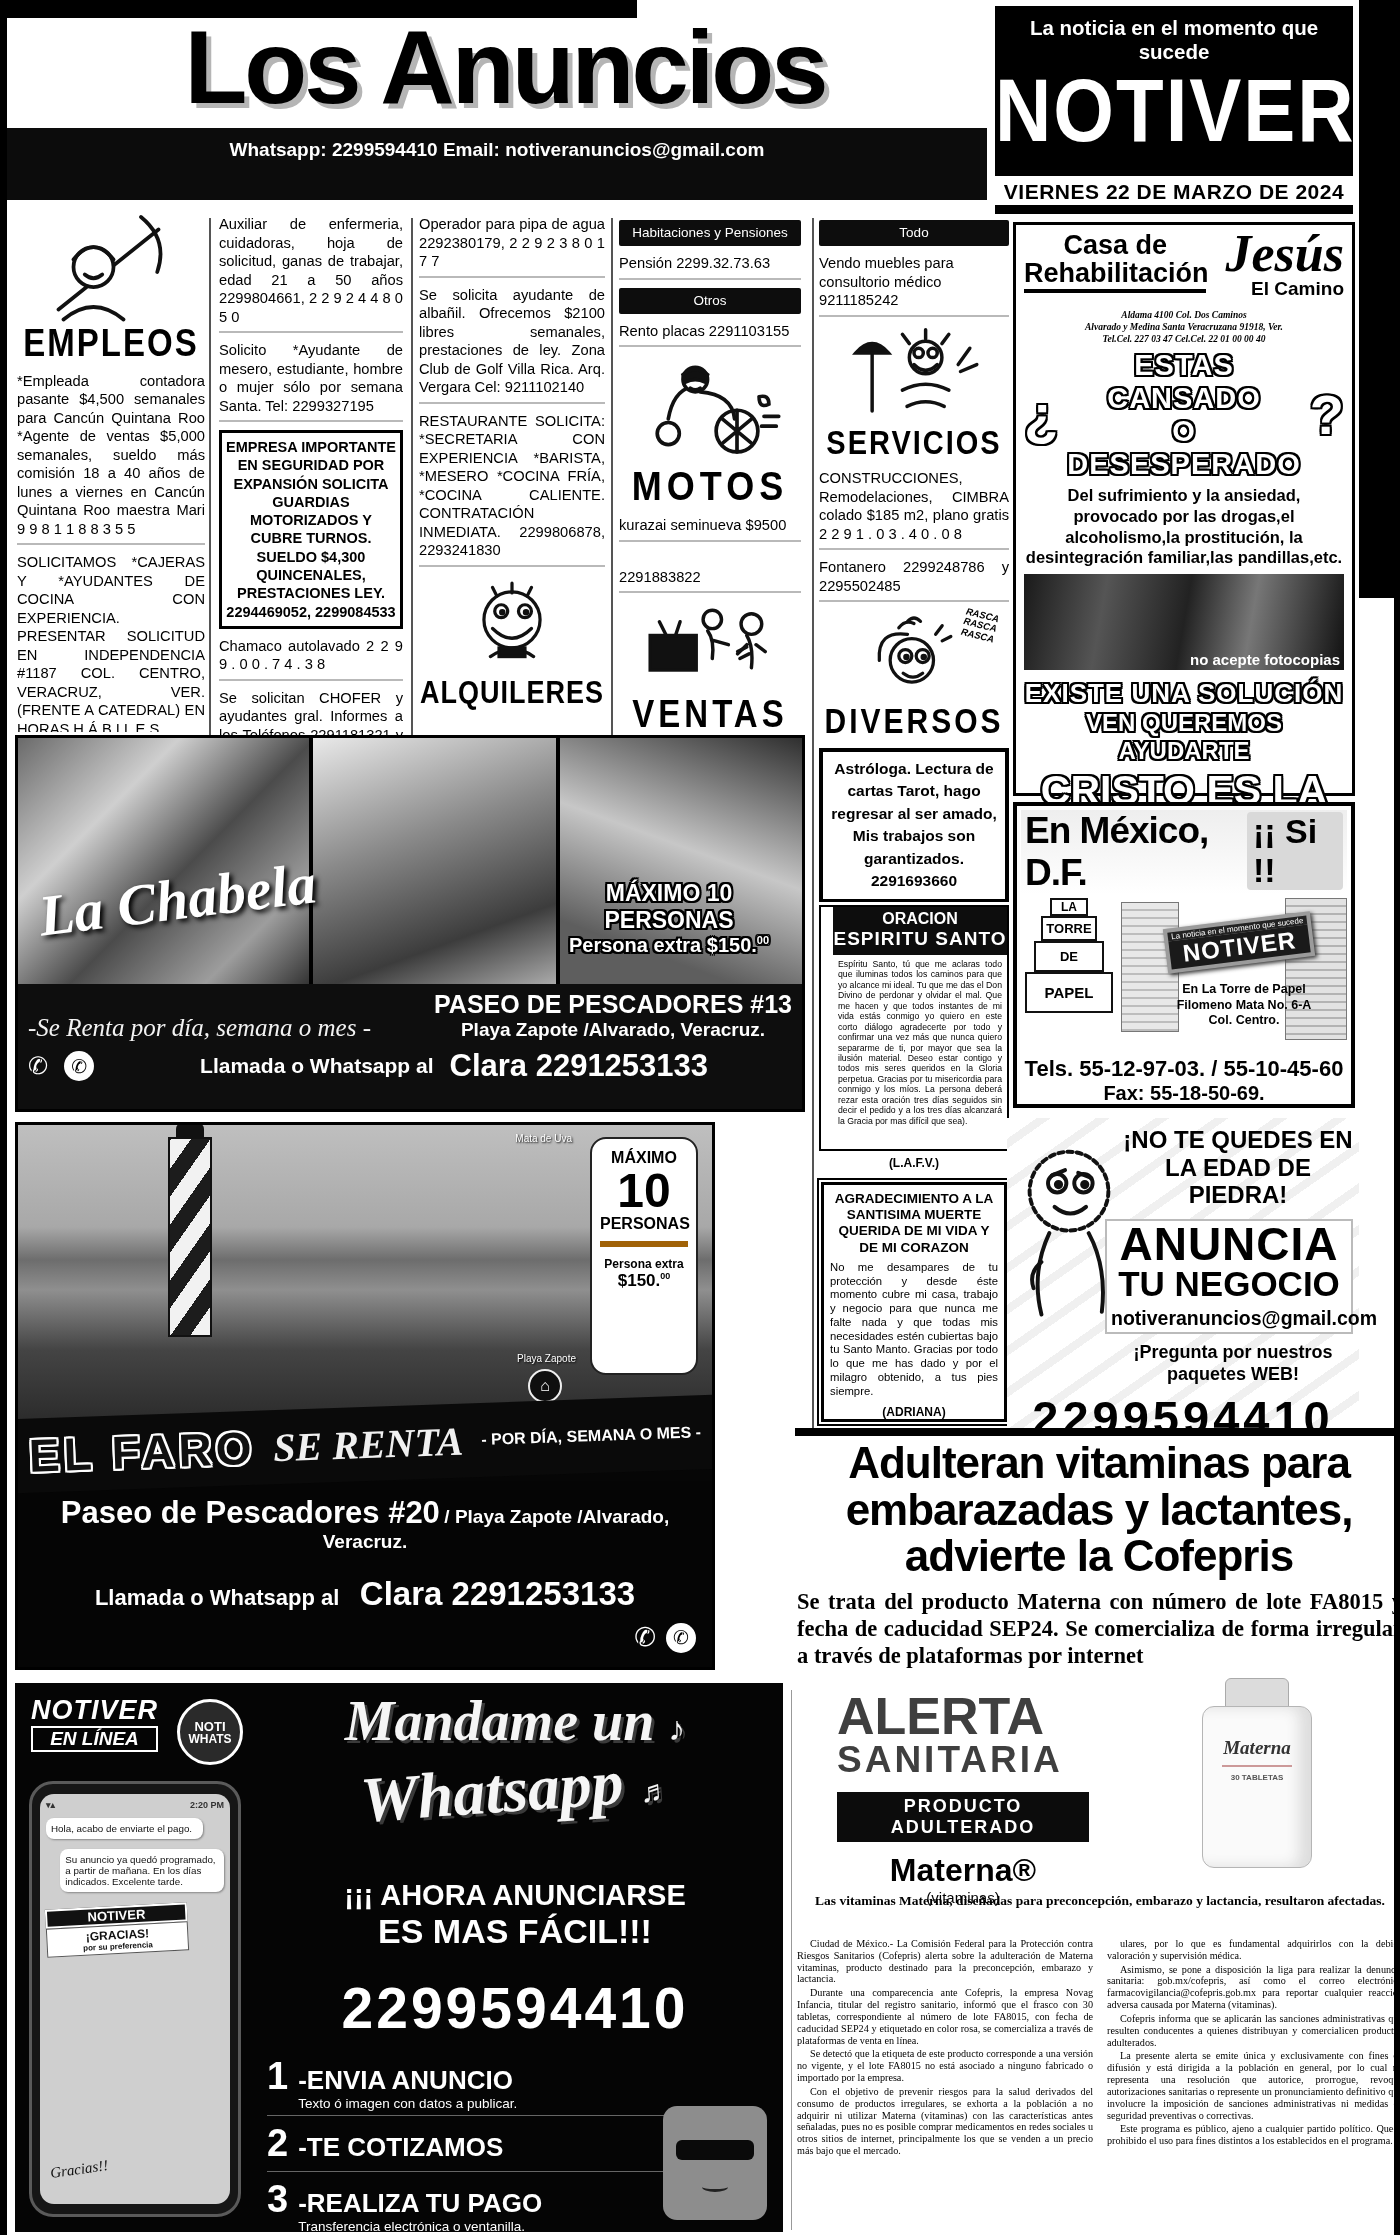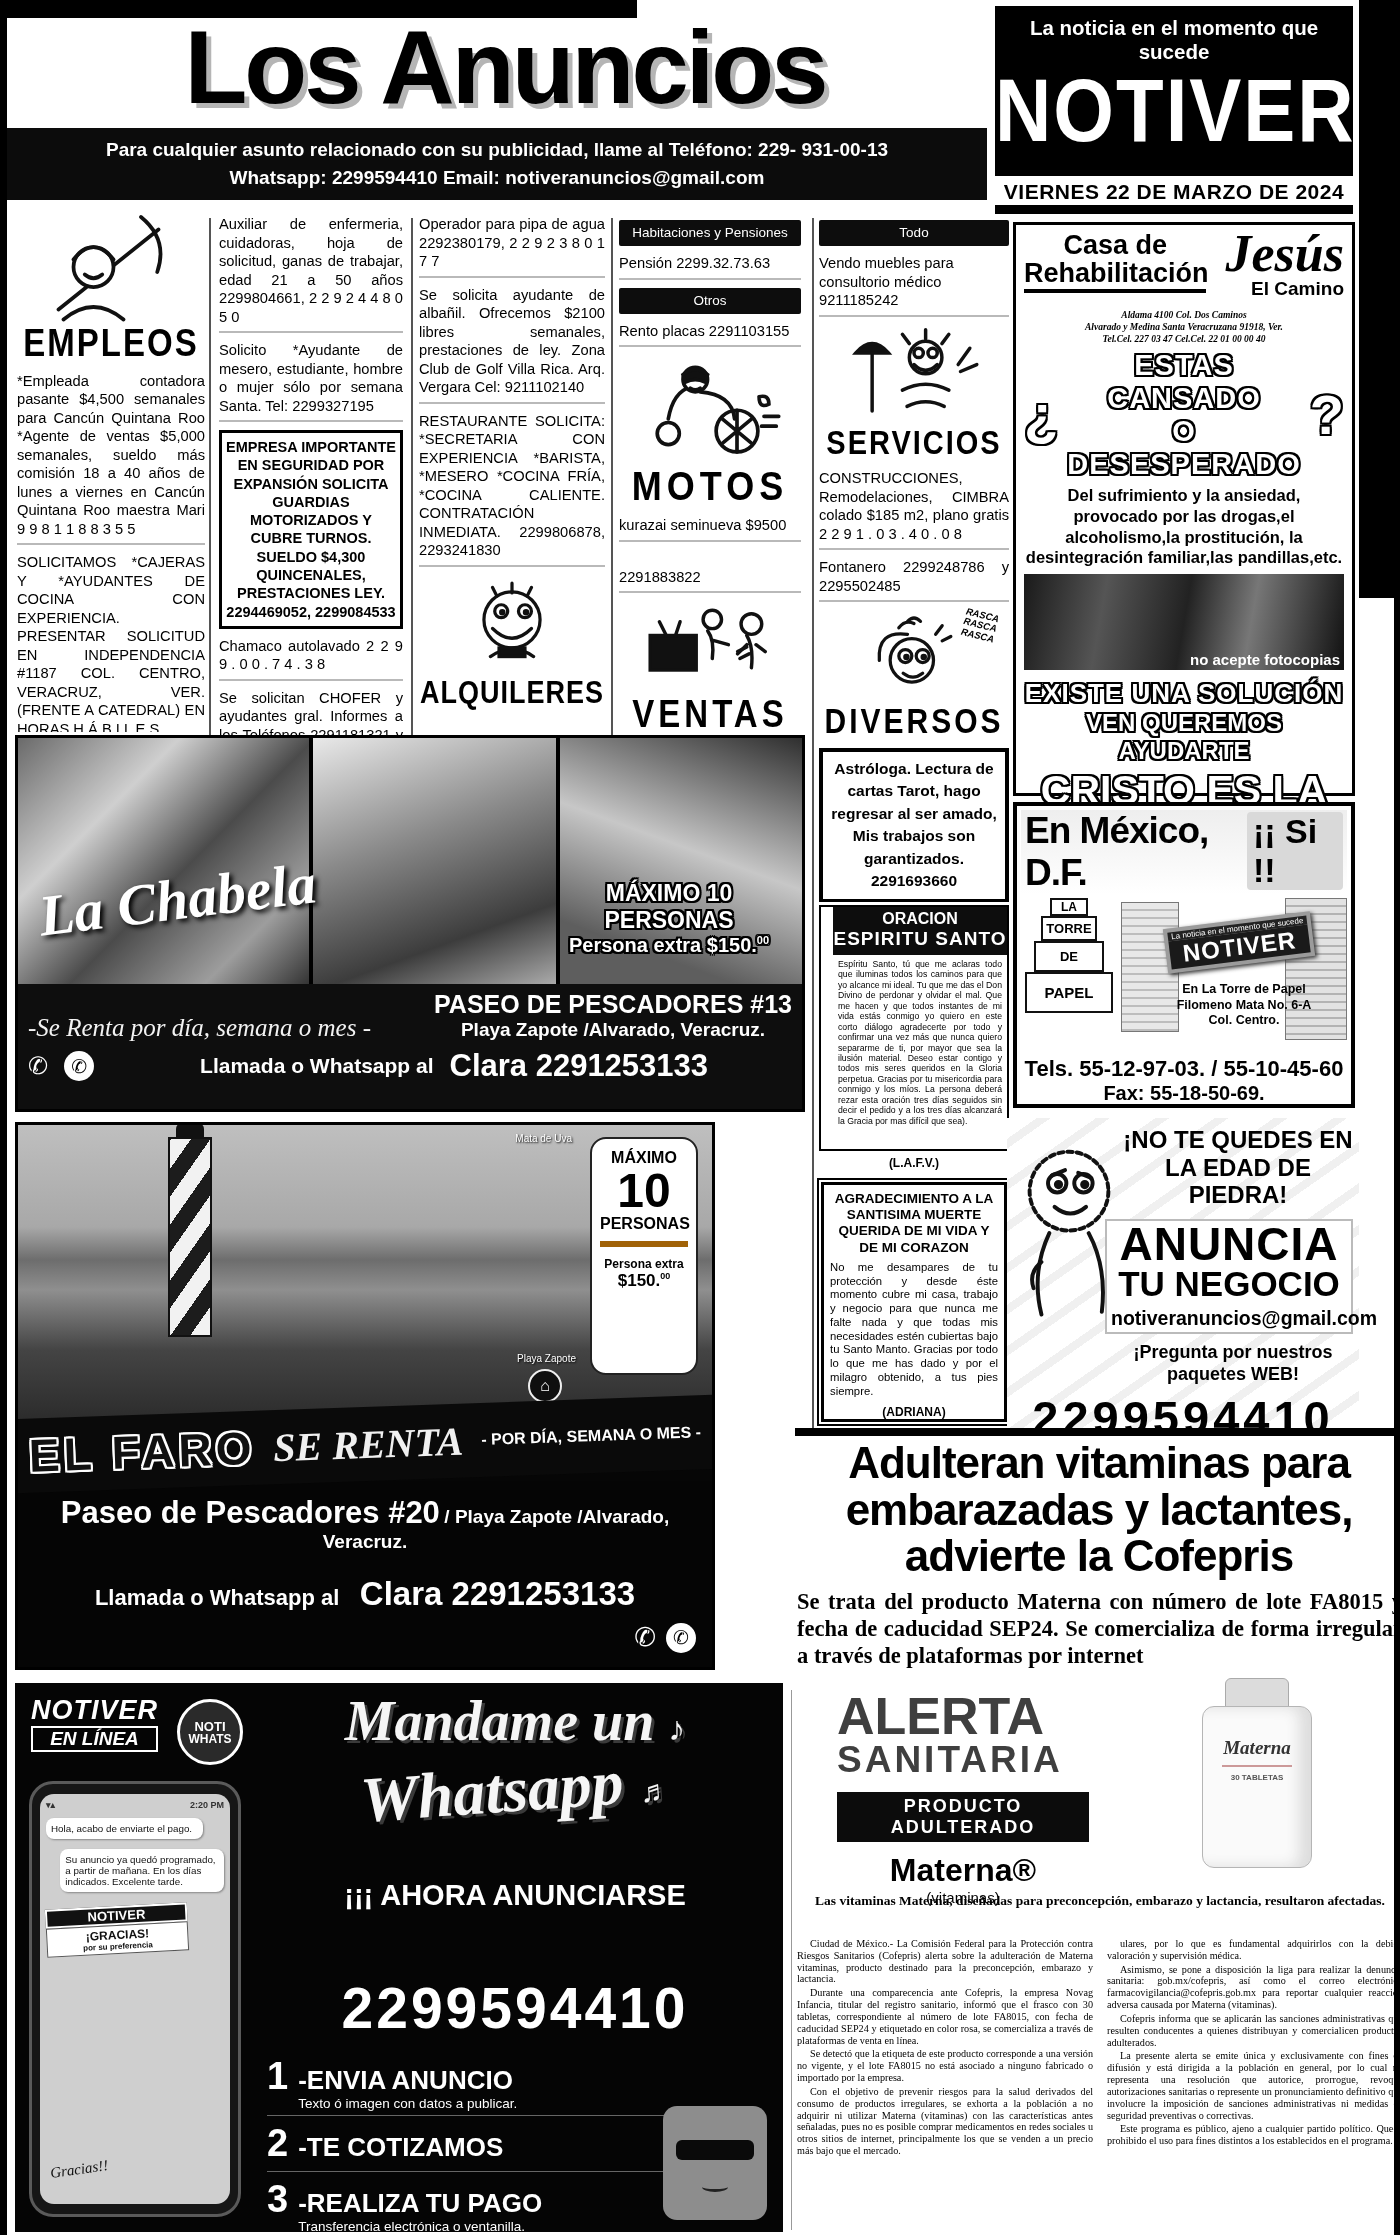--- a/index.html
+++ b/index.html
@@ -65,21 +65,20 @@
   #art-body p { text-indent:13px; margin-bottom:2px; }
 </style>
 </head>
 <body>
 
 <div class="page">
 
   <div class="abs" id="top-strip"></div>
   <div class="abs" id="masthead-title">Los Anuncios</div>
   <div class="abs" id="contact-bar">
-    <div>Para cualquier asunto relacionado con su publicidad, llame al  Teléfono: 229- 931-00-13</div>
     <div>Whatsapp: 2299594410 Email: notiveranuncios@gmail.com</div>
   </div>
   <div class="abs" id="notiver-box">
     <div id="notiver-tag">La noticia en el momento que sucede</div>
     <div id="notiver-brand">NOTIVER</div>
   </div>
   <div class="abs" id="date-bar">VIERNES 22 DE MARZO DE 2024</div>
   <div class="abs" id="right-strip"></div>
 
   <div class="abs vrule" style="left:202px;top:218px;height:522px"></div>
@@ -423,20 +422,21 @@
         <span>Mandame un</span>
         <span style="font-size:34px">♪</span>
       </div>
       <div style="font-size:64px;font-weight:bold;transform:rotate(-4deg);text-shadow:3px 3px 0 #3a3a3a">
         <span>Whatsapp</span>
         <span style="font-size:30px">♬</span>
       </div>
     </div>
     <div class="abs" style="left:250px;top:196px;width:500px;text-align:center">
       <div style="font-size:29px;font-weight:900">¡¡¡ AHORA ANUNCIARSE</div>
+      <div style="font-size:34px;font-weight:900">ES MAS FÁCIL!!!</div>
     </div>
     <div class="abs" style="left:250px;top:292px;width:500px;text-align:center;font-size:57px;font-weight:900;letter-spacing:3px">2299594410</div>
     <div class="abs" style="left:252px;top:372px;width:470px">
       <div style="display:flex;align-items:baseline;gap:10px;border-bottom:1px solid #666;padding-bottom:4px">
         <span style="font-size:38px;font-weight:900">1</span>
         <span>
           <span style="font-size:26px;font-weight:900;display:block">-ENVIA ANUNCIO</span>
           <span style="font-size:13.5px;display:block">Texto ó imagen con datos a publicar.</span>
         </span>
       </div>

